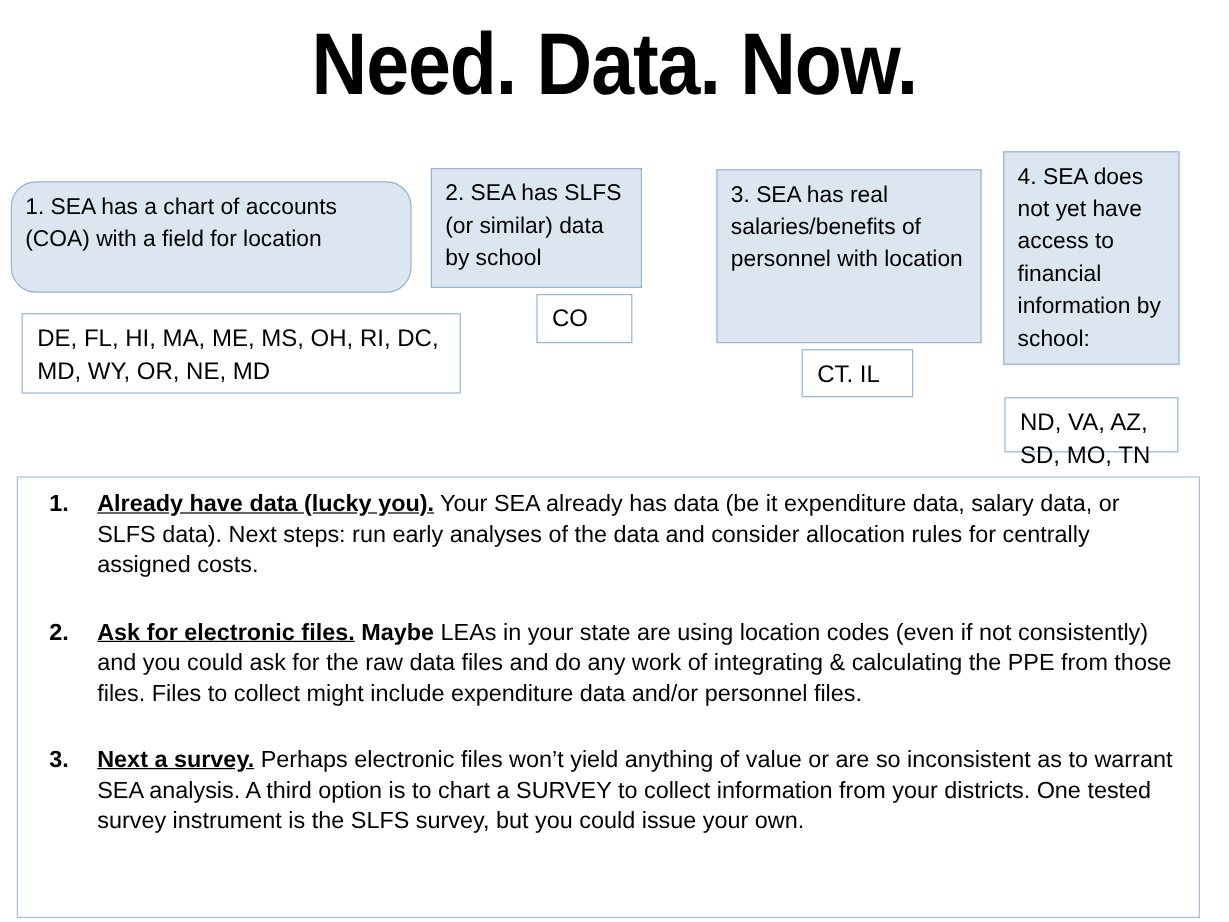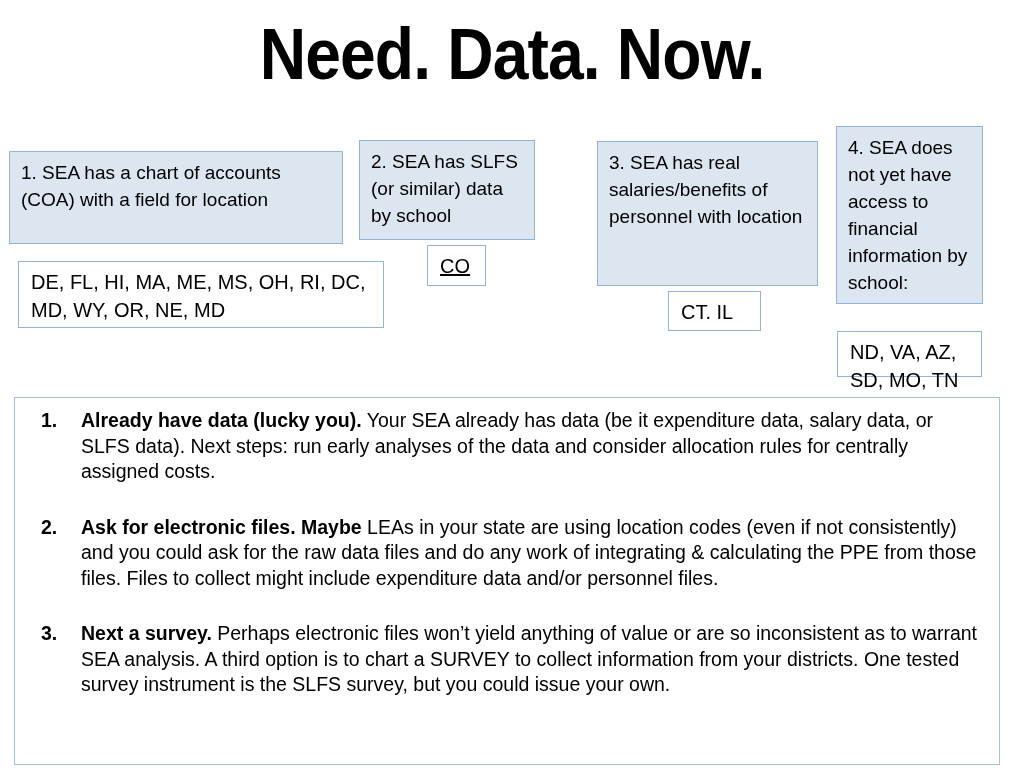--- a/index.html
+++ b/index.html
@@ -54,25 +54,25 @@
     line-height: 27px;
     padding: 7px 9px 6px 11px;
   }
   .state-box {
     font-size: 20px;
     line-height: 28px;
     padding: 6px 10px 6px 12px;
   }
 
   
-  #cat-1     { left: 9px;   top: 151px; width: 334px; height: 93px; }
+  #cat-1     { left: 9px;   top: 151px; width: 334px; height: 93px; border-radius: 21px; }
   #states-1  { left: 18px;  top: 261px; width: 366px; height: 67px; }
 
   #cat-2     { left: 359px; top: 140px; width: 176px; height: 100px; }
-  #states-2  { left: 427px; top: 245px; width: 59px;  height: 41px; text-decoration: underline; }
+  #states-2  { left: 447px; top: 245px; width: 80px;  height: 41px; }
 
   #cat-3     { left: 597px; top: 141px; width: 221px; height: 145px; }
   #states-3  { left: 657px; top: 291px; width: 93px;  height: 40px; margin-left: 11px; }
 
   #cat-4     { left: 836px; top: 126px; width: 147px; height: 178px; }
   #states-4  { left: 837px; top: 331px; width: 145px; height: 46px; }
 
   
   #body-box {
     position: absolute;
@@ -102,20 +102,21 @@
   .step-num {
     position: absolute;
     left: 12px;
     top: 0;
     width: 28px;
     font-weight: bold;
     font-size: 19.5px;
   }
   .lead-bu {
     font-weight: bold;
+    text-decoration: underline;
   }
   .lead-b {
     font-weight: bold;
   }
   .step-text { display: inline; }
 </style>
 </head>
 <body>
 
 <div id="slide-title">Need. Data. Now.</div>

